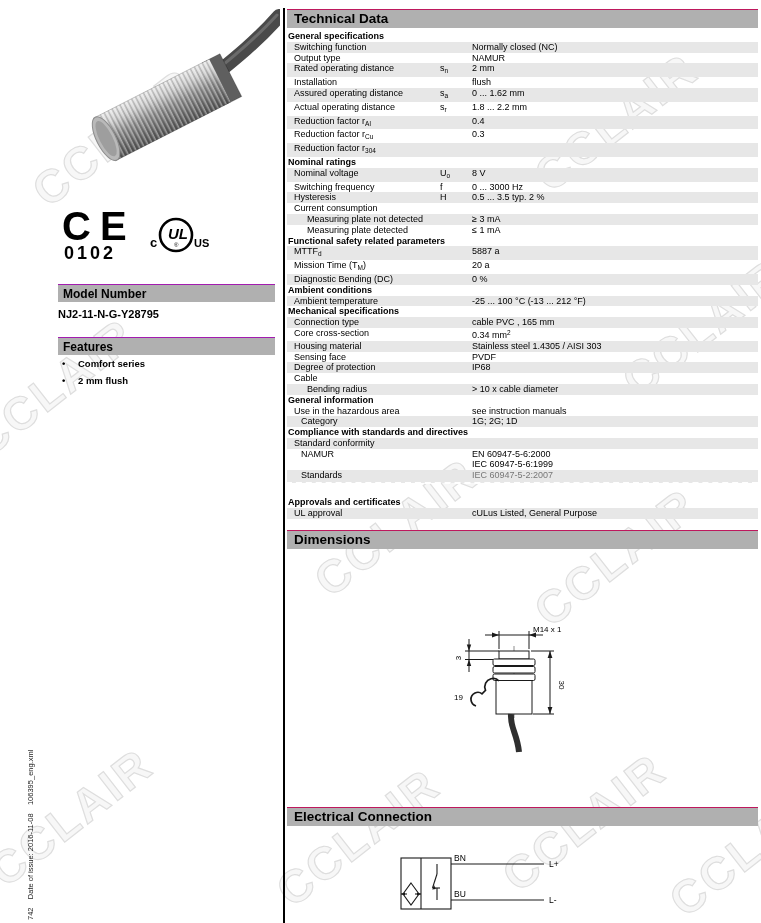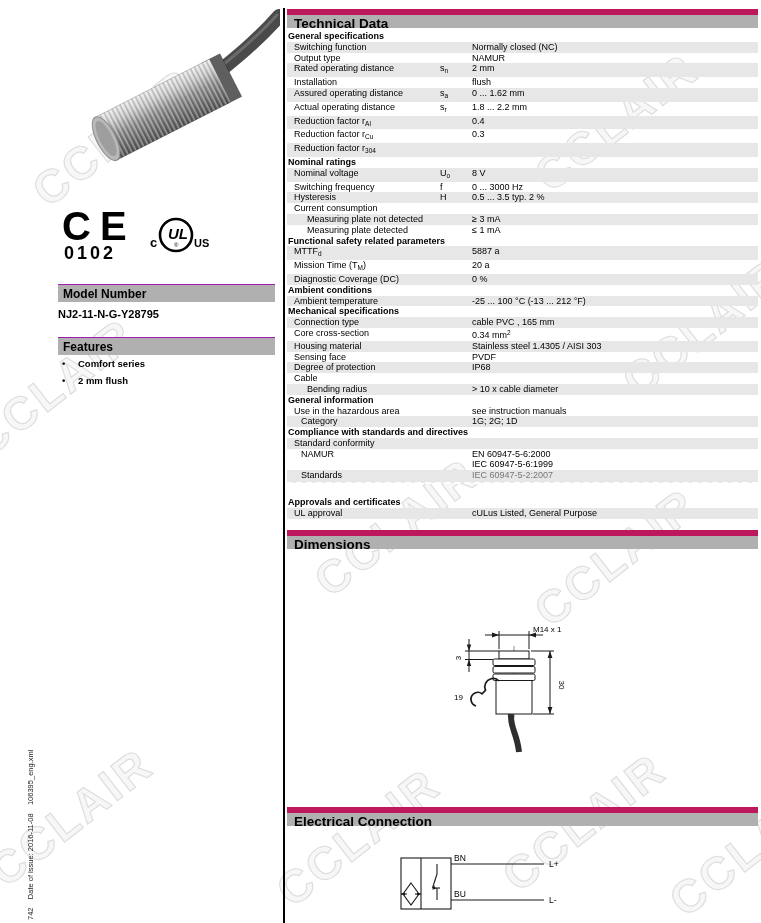--- a/index.html
+++ b/index.html
@@ -36,21 +36,21 @@
   .modelbar{top:284px;}
   .modelno{position:absolute;left:58px;top:308px;font-size:11px;font-weight:bold;}
   .featbar{top:337px;}
   .features{position:absolute;left:58px;top:358px;font-size:9.5px;font-weight:bold;}
   .features .fi{margin-bottom:6px;}
   .features .bullet{display:inline-block;width:16px;padding-left:4px;}
 
   
   .rightcol{position:absolute;left:287px;top:9px;width:471px;z-index:2;}
   .bar{
-    background:#b0b0b0;border-top:6px solid #be185d;
+    background:#b0b0b0;border-top:1px solid #be185d;
     font-size:13.5px;font-weight:bold;height:19px;line-height:18px;
     padding-left:7px;box-sizing:border-box;
   }
   .techtable{margin-top:3px;font-size:9px;}
   .sec-header{font-weight:bold;line-height:10.8px;height:10.8px;padding-left:1px;}
   .sec-gap{margin-top:14px;}
   .srow{
     display:grid;grid-template-columns:153px 32px 1fr;
     line-height:10.8px;min-height:10.8px;position:relative;
   }
@@ -231,21 +231,21 @@
           <div class="lab">MTTF<sub>d</sub></div>
           <div class="sym"></div>
           <div class="val">5887 a</div>
         </div>
         <div class="srow">
           <div class="lab">Mission Time (T<sub>M</sub>)</div>
           <div class="sym"></div>
           <div class="val">20 a</div>
         </div>
         <div class="srow bg">
-          <div class="lab">Diagnostic Coverage (DC)</div>
+          <div class="lab">Diagnostic Bending (DC)</div>
           <div class="sym"></div>
           <div class="val">0 %</div>
         </div>
         <div class="sec-header">Ambient conditions</div>
         <div class="srow bg">
           <div class="lab">Ambient temperature</div>
           <div class="sym"></div>
           <div class="val">-25 ... 100 °C (-13 ... 212 °F)</div>
         </div>
         <div class="sec-header">Mechanical specifications</div>

